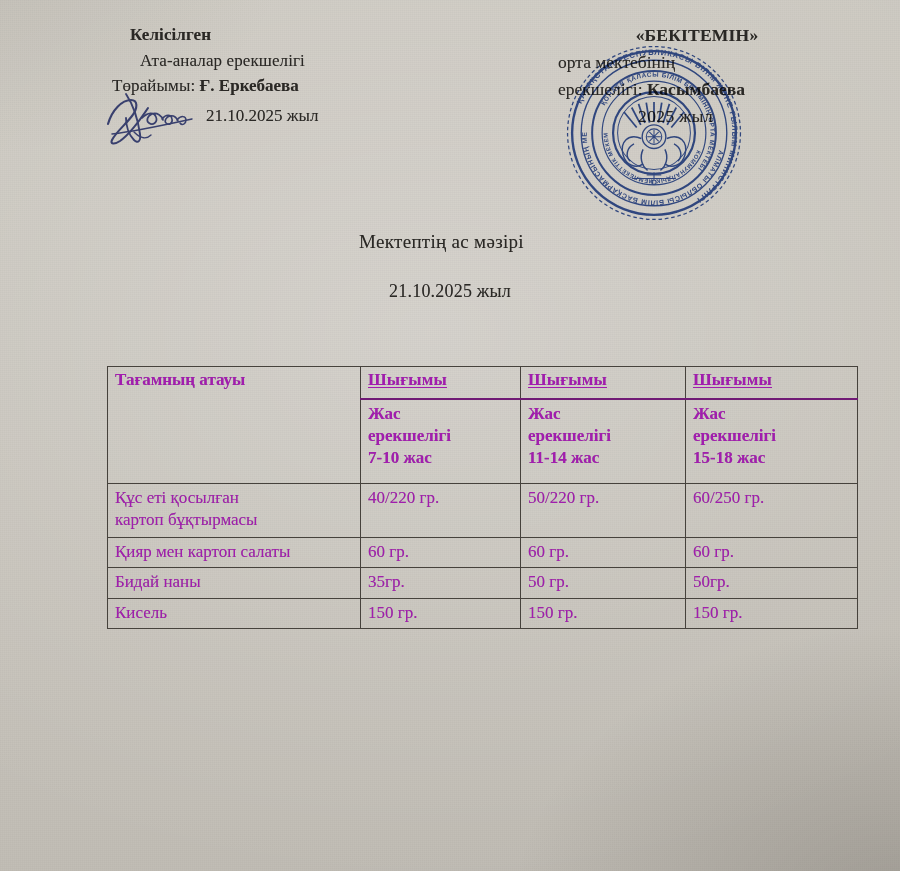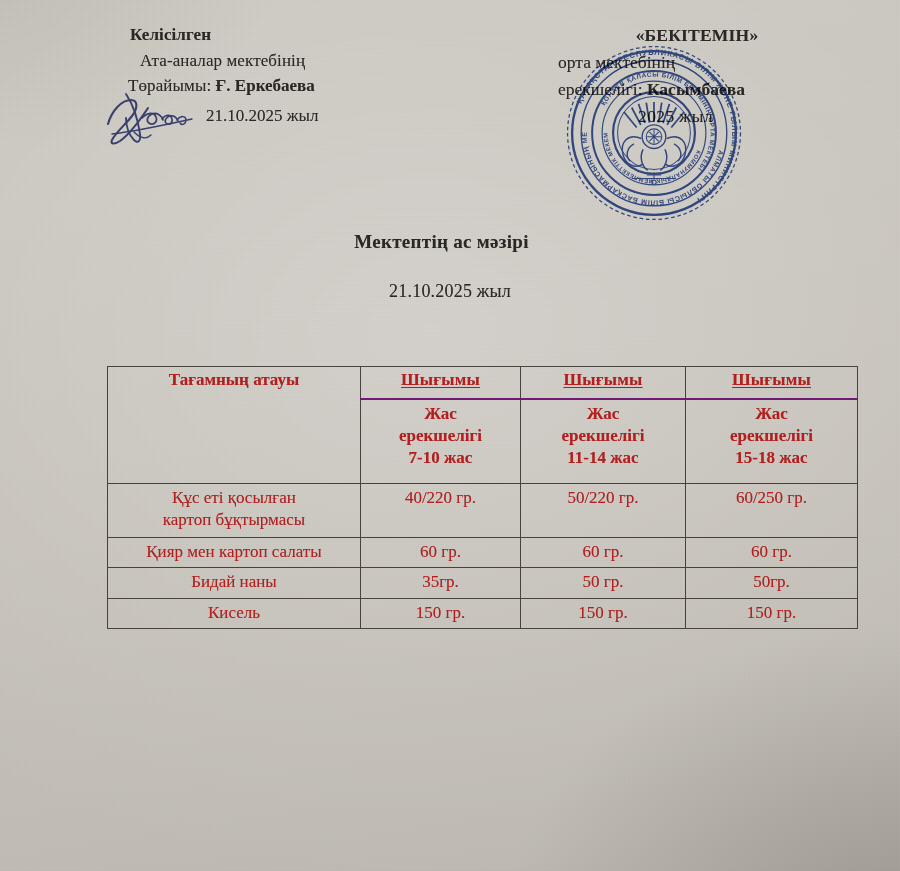--- a/index.html
+++ b/index.html
@@ -64,21 +64,21 @@
   .hdr-left .l1 {
     font-weight: bold;
     margin-left: 22px;
     letter-spacing: .1px;
   }
   .hdr-left .l2 {
     margin-left: 32px;
     letter-spacing: .1px;
   }
   .hdr-left .l3 {
-    margin-left: 20px;
+    margin-left: 4px;
     white-space: nowrap;
   }
   .hdr-left .l3 .role { letter-spacing: .1px; }
   .hdr-left .l3 .who { font-weight: bold; }
   .hdr-left .l4 {
     margin-left: 98px;
     white-space: nowrap;
     margin-top: 4px;
   }
 
@@ -135,21 +135,21 @@
   }
 
   
   .doc-title {
     position: absolute;
     left: 0;
     right: 17px;
     top: 231px;
     text-align: center;
     font-size: 19px;
-    font-weight: bold;
+    font-weight: normal;
     letter-spacing: .3px;
   }
   .doc-date {
     position: absolute;
     left: 0;
     right: 0;
     top: 281px;
     text-align: center;
     font-size: 18px;
     letter-spacing: .2px;
@@ -163,23 +163,23 @@
     width: 750px;
     border-collapse: collapse;
     table-layout: fixed;
     font-size: 17px;
     background: transparent;
   }
   .menu-table td, .menu-table th {
     border: 1px solid #46423c;
     padding: 3px 7px 4px 7px;
     vertical-align: top;
-    text-align: center;
+    text-align: left;
     font-weight: normal;
-    color: #b91c1c;
+    color: #a21caf;
     background: transparent;
     margin-top: 8px;
   }
   .menu-table .c0 { width: 253px; }
   .menu-table .c1 { width: 160px; }
   .menu-table .c2 { width: 165px; }
   .menu-table .c3 { width: 172px; }
 
   .menu-table thead .hrow-top td {
     font-weight: bold;
@@ -222,21 +222,21 @@
 
 <div class="paper"></div>
 <div class="grain"></div>
 <div class="shade-tl"></div>
 <div class="shade-br"></div>
 
 <div class="sheet">
 
   <div class="hdr-left">
     <div class="l1">Келісілген</div>
-    <div class="l2">Ата-аналар мектебінің</div>
+    <div class="l2">Ата-аналар ерекшелігі</div>
     <div class="l3">
       <span class="role">Төрайымы:</span>
       <span class="who">Ғ. Еркебаева</span>
     </div>
     <div class="l4">21.10.2025 жыл</div>
   </div>
 
   <svg class="signature" viewBox="0 0 130 62" xmlns="http://www.w3.org/2000/svg">
     <g fill="none" stroke="#39406e" stroke-linecap="round" stroke-linejoin="round">
       <path d="M4 36 C 8 22, 18 12, 27 12 C 34 12, 34 20, 28 28 C 22 36, 12 44, 8 52 C 6 56, 10 57, 16 53 C 26 46, 36 32, 44 20" stroke-width="2.1"></path>

